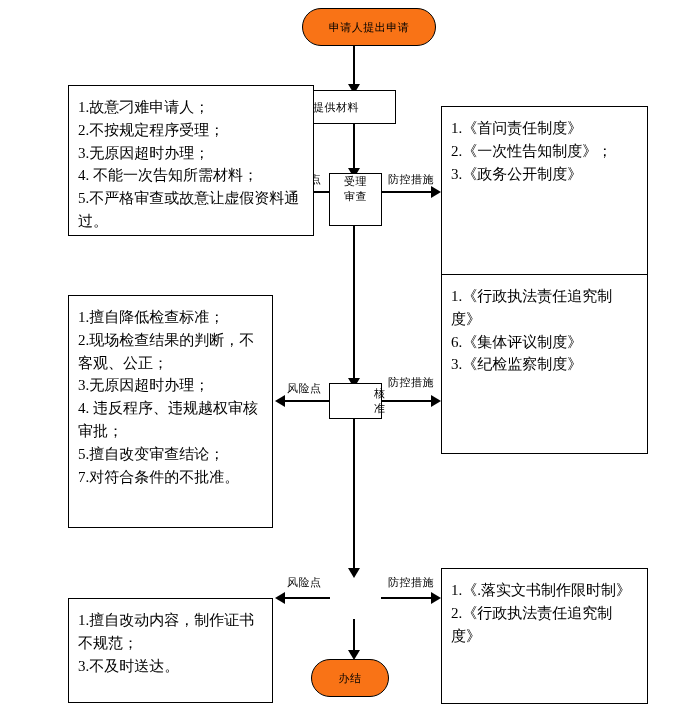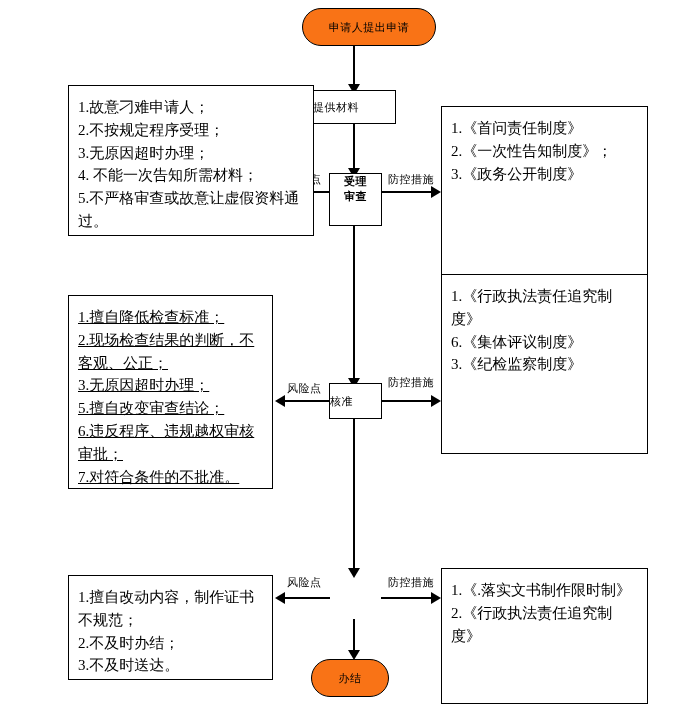--- a/index.html
+++ b/index.html
@@ -39,21 +39,20 @@
     align-items: center;
     justify-content: flex-start;
     text-align: center;
     font-size: 11px;
     line-height: 1.35;
     letter-spacing: 0.5px;
     box-sizing: border-box;
   }
   .node-box.stacked {
     flex-direction: column;
-    font-weight: bold;
   }
 
   
   .panel {
     position: absolute;
     border: 1.5px solid #000;
     background: #fff;
     box-sizing: border-box;
     padding: 10px 9px 8px 9px;
     font-size: 15px;
@@ -155,21 +154,21 @@
 
   <div class="node-box" style="left:312px; top:90px; width:84px; height:34px;">
     <span>提供材料</span>
   </div>
 
   <div class="node-box stacked" style="left:329px; top:173px; width:53px; height:53px;">
     <span>受理</span>
     <span>审查</span>
   </div>
 
-  <div class="node-box" style="left:329px; top:383px; width:53px; height:36px;">
+  <div class="node-box" style="left:329px; top:383px; width:53px; height:36px;padding-left:44px;">
     <span>核准</span>
   </div>
 
 
   <div class="node-oval" style="left:311px; top:659px; width:78px; height:38px;">
     <span>办结</span>
   </div>
 
   <div class="panel" style="left:68px; top:85px; width:246px; height:151px;">
     <div class="line">1.故意刁难申请人；</div>
@@ -178,38 +177,37 @@
     <div class="line">4. 不能一次告知所需材料；</div>
     <div class="line">5.不严格审查或故意让虚假资料通过。</div>
   </div>
 
   <div class="panel" style="left:441px; top:70px; width:207px; height:188px;margin-top:36px;">
     <div class="line">1.《首问责任制度》</div>
     <div class="line">2.《一次性告知制度》；</div>
     <div class="line">3.《政务公开制度》</div>
   </div>
 
-  <div class="panel" style="left:68px; top:295px; width:205px; height:194px;text-decoration:underline;">
+  <div class="panel" style="left:68px; top:295px; width:205px; height:233px;">
     <div class="line">1.擅自降低检查标准；</div>
     <div class="line">2.现场检查结果的判断，不客观、公正；</div>
     <div class="line">3.无原因超时办理；</div>
+    <div class="line">4. 违反程序、违规越权审核审批；</div>
     <div class="line">5.擅自改变审查结论；</div>
-    <div class="line">6.违反程序、违规越权审核审批；</div>
     <div class="line">7.对符合条件的不批准。</div>
   </div>
 
   <div class="panel" style="left:441px; top:274px; width:207px; height:180px;">
     <div class="line">1.《行政执法责任追究制度》</div>
     <div class="line">6.《集体评议制度》</div>
     <div class="line">3.《纪检监察制度》</div>
   </div>
 
-  <div class="panel" style="left:68px; top:575px; width:205px; height:105px;">
+  <div class="panel" style="left:68px; top:598px; width:205px; height:105px;">
     <div class="line">1.擅自改动内容，制作证书不规范；</div>
-    <div class="line">2.不及时办结；</div>
     <div class="line">3.不及时送达。</div>
   </div>
 
   <div class="panel" style="left:441px; top:568px; width:207px; height:136px;">
     <div class="line">1.《.落实文书制作限时制》</div>
     <div class="line">2.《行政执法责任追究制度》</div>
   </div>
 
 </div>
 

